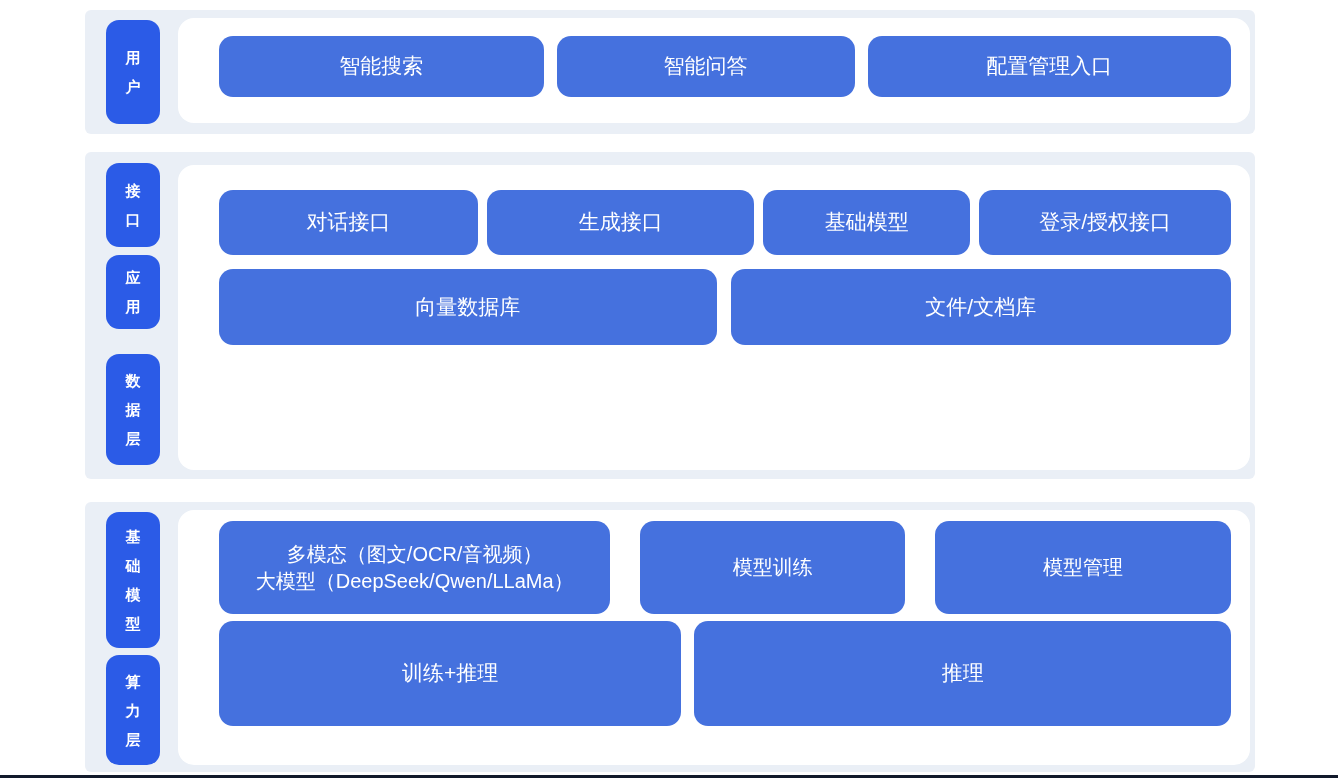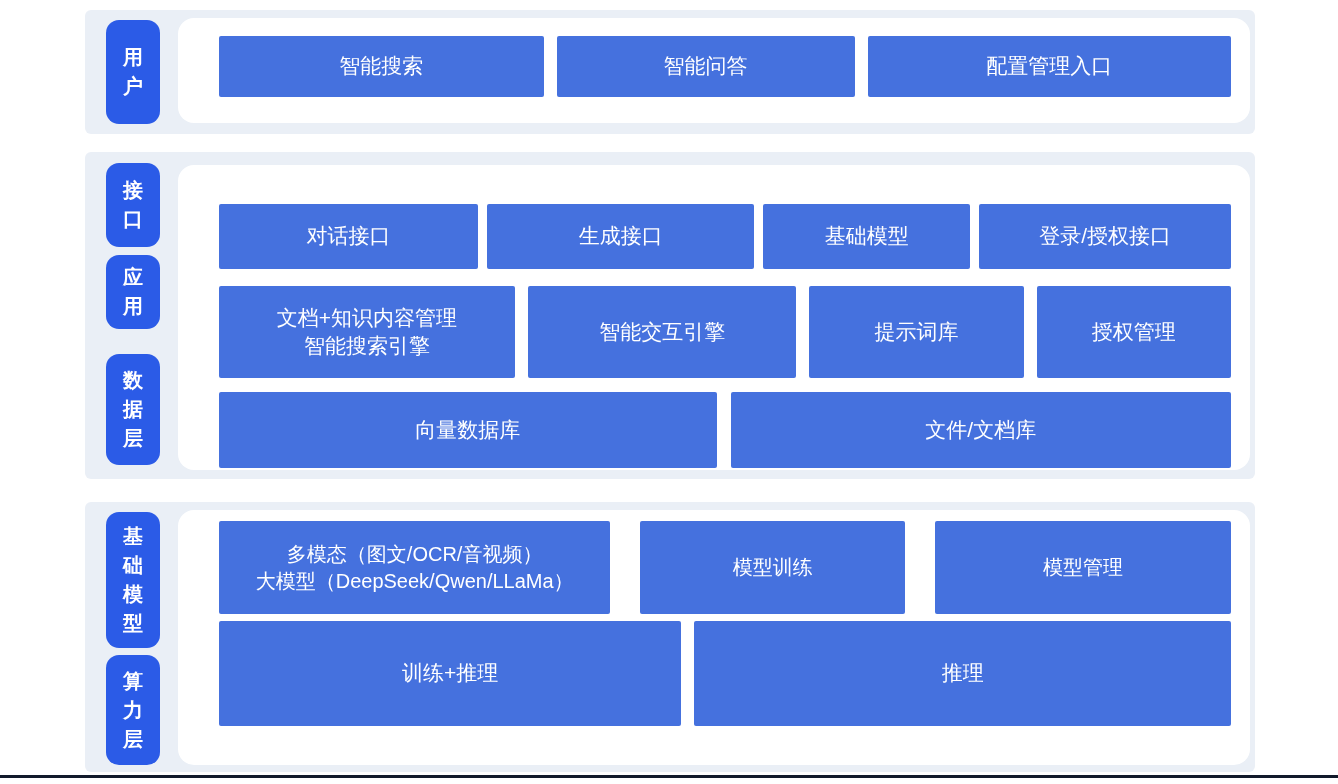--- a/index.html
+++ b/index.html
@@ -14,41 +14,41 @@
     font-family:"Liberation Sans","DejaVu Sans",sans-serif;}
   .stage{position:relative;width:1338px;height:784px;background:#fff;}
 
   .band{position:absolute;left:85px;width:1170px;background:var(--band-bg);border-radius:6px;}
   .band.s1{top:10px;height:124px}
   .band.s2{top:152px;height:327px}
   .band.s3{top:502px;height:270px}
 
   .vlabel{position:absolute;left:21px;width:54px;background:var(--label-blue);
     color:var(--text-white);border-radius:13px;display:flex;align-items:center;justify-content:center;
-    font-weight:700;font-size:20px;line-height:29px;text-align:center;
+    font-weight:700;font-size:15px;line-height:29px;text-align:center;
     word-break:break-all;padding:0 22px;}
   .s1 .l0{top:10px;height:104px}
   .s2 .l0{top:11px;height:84px}
   .s2 .l1{top:103px;height:74px}
   .s2 .l2{top:202px;height:111px}
   .s3 .l0{top:10px;height:136px}
   .s3 .l1{top:153px;height:110px}
 
   .panel{position:absolute;left:93px;width:1072px;background:#fff;border-radius:16px;}
   .s1 .panel{top:8px;height:105px}
   .s2 .panel{top:13px;height:305px}
   .s3 .panel{top:8px;height:255px}
 
   .row{display:flex;margin-left:41px;margin-right:19px;}
-  .box{background:var(--box-blue);border-radius:2px;color:var(--text-white);
+  .box{background:var(--box-blue);border-radius:14px;color:var(--text-white);
     display:flex;align-items:center;justify-content:center;text-align:center;
     font-size:21px;font-weight:500;line-height:1.35;white-space:pre-line;padding:4px 8px;}
 
   .s1 .r0{margin-top:18px;height:61px;gap:13px}
-  .s2 .r0{margin-top:39px;height:65px;gap:9px}
+  .s2 .r0{margin-top:25px;height:65px;gap:9px}
   .s2 .r1{margin-top:17px;height:92px;gap:13px}
   .s2 .r2{margin-top:14px;height:76px;gap:14px}
   .s3 .r0{margin-top:11px;height:93px;gap:30px}
   .s3 .r0 .box{font-size:20px}
   .s3 .r1{margin-top:7px;height:105px;gap:13px}
 
   .bottom-line{position:absolute;left:0;top:775px;width:1338px;height:3px;background:var(--bottom-line);}
 </style>
 </head>
 <body>
@@ -70,27 +70,20 @@
     <div class="vlabel l0">接口</div>
     <div class="vlabel l1">应用</div>
     <div class="vlabel l2">数据层</div>
     <div class="panel">
       <div class="row r0">
         <div class="box" style="flex:204 1 0">对话接口</div>
         <div class="box" style="flex:211 1 0">生成接口</div>
         <div class="box" style="flex:160 1 0">基础模型</div>
         <div class="box" style="flex:198 1 0">登录/授权接口</div>
       </div>
-      <div class="row r1">
-        <div class="box" style="flex:298 1 0">文档+知识内容管理
-智能搜索引擎</div>
-        <div class="box" style="flex:269 1 0">智能交互引擎</div>
-        <div class="box" style="flex:211 1 0">提示词库</div>
-        <div class="box" style="flex:190 1 0">授权管理</div>
-      </div>
       <div class="row r2">
         <div class="box" style="flex:340 1 0">向量数据库</div>
         <div class="box" style="flex:342 1 0">文件/文档库</div>
       </div>
     </div>
   </section>
 
   <section class="band s3">
     <div class="vlabel l0">基础模型</div>
     <div class="vlabel l1">算力层</div>

